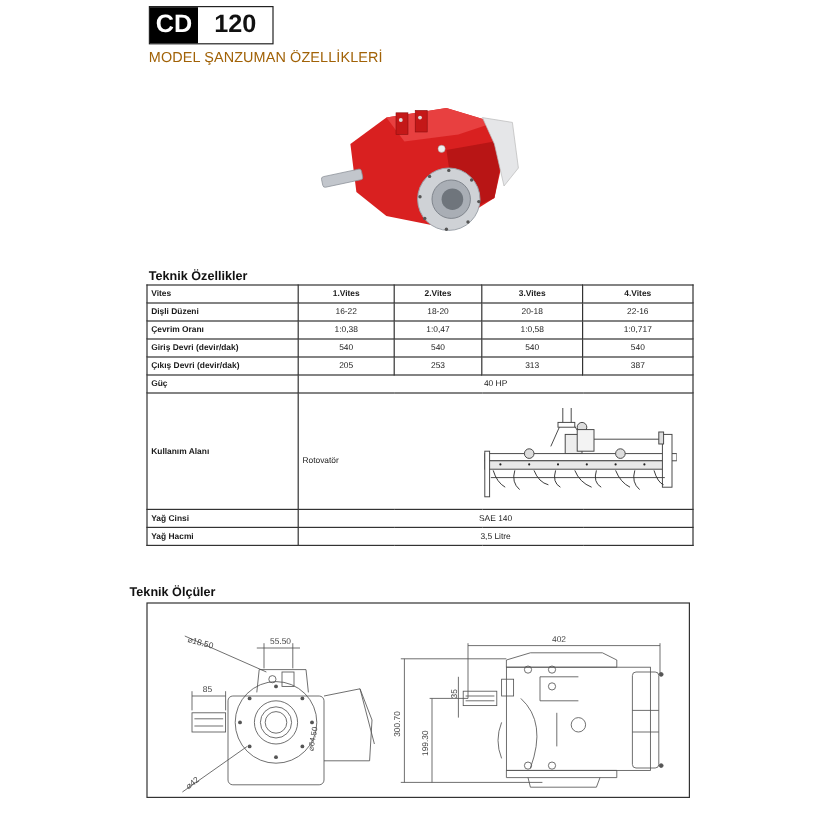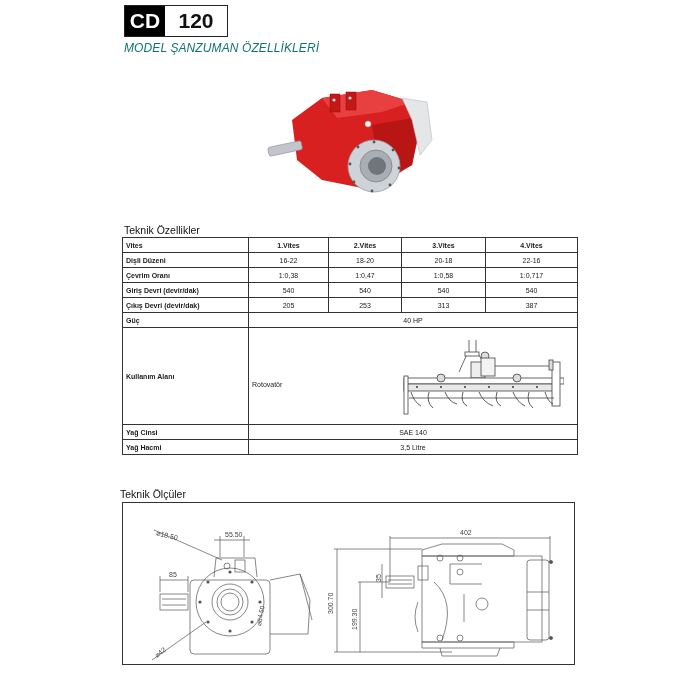--- a/index.html
+++ b/index.html
@@ -6,26 +6,26 @@
   body { width: 700px; height: 700px; position: relative; overflow: hidden;
          font-family: "Liberation Sans", sans-serif; color: #1a1a1a; }
   .abs { position: absolute; }
 
   
   .badge { left: 124px; top: 5px; width: 104px; height: 32px; border: 1.5px solid #222; display: flex; box-sizing: border-box; }
   .badge .cd { width: 40px; background: #000; color: #fff; font-weight: bold; font-size: 21px;
                display: flex; align-items: center; justify-content: center; }
   .badge .num { flex: 1; color: #111; font-weight: bold; font-size: 21px;
                 display: flex; align-items: center; justify-content: center; text-align: center; }
-  .subtitle { left: 124px; top: 41px; font-size: 12px; font-style: italic; color: #0f766e; letter-spacing: 0.1px; }
+  .subtitle { left: 124px; top: 41px; font-size: 12px; color: #a16207; letter-spacing: 0.1px; }
 
   
   .photo { left: 262px; top: 80px; width: 180px; height: 120px; }
 
-  .section-title { font-size: 10.5px; font-weight: normal; color: #111; text-align: right; }
+  .section-title { font-size: 10.5px; font-weight: bold; color: #111; text-align: right; }
 
   
   table.spec { position: absolute; left: 122px; top: 237px; width: 455px; border-collapse: collapse;
                table-layout: fixed; font-size: 7px; }
   table.spec td { border: 1.2px solid #333; padding: 0 3px; height: 14px; line-height: 13px; white-space: nowrap; overflow: hidden; }
   table.spec td.lbl { font-weight: bold; text-align: left; }
   table.spec td.c { text-align: center; }
   table.spec td.h { text-align: center; font-weight: bold; }
   table.spec tr.tall td { height: 96px; vertical-align: middle; }
 
@@ -182,21 +182,21 @@
     <td class="lbl">Yağ Cinsi</td>
     <td class="c" colspan="4">SAE 140</td>
   </tr>
   <tr>
     <td class="lbl">Yağ Hacmi</td>
     <td class="c" colspan="4">3,5 Litre</td>
   </tr>
 </tbody>
   </table>
 
-<div class="abs section-title" style="left:120px; top:488px;">Teknik Ölçüler</div>
+<div class="abs section-title" style="left:108px; top:488px;">Teknik Ölçüler</div>
 <div class="abs frame"></div>
 
 <svg class="abs drawing" viewBox="0 0 453 163" fill="none" stroke="#555" stroke-width="0.7">
 
   <g>
 
     <line x1="32" y1="28" x2="100" y2="58"></line>
     <text x="34" y="33" font-size="7" fill="#444" stroke="none" transform="rotate(15 34 33)">⌀18.50</text>
 
     <line x1="98" y1="34" x2="98" y2="55"></line>

